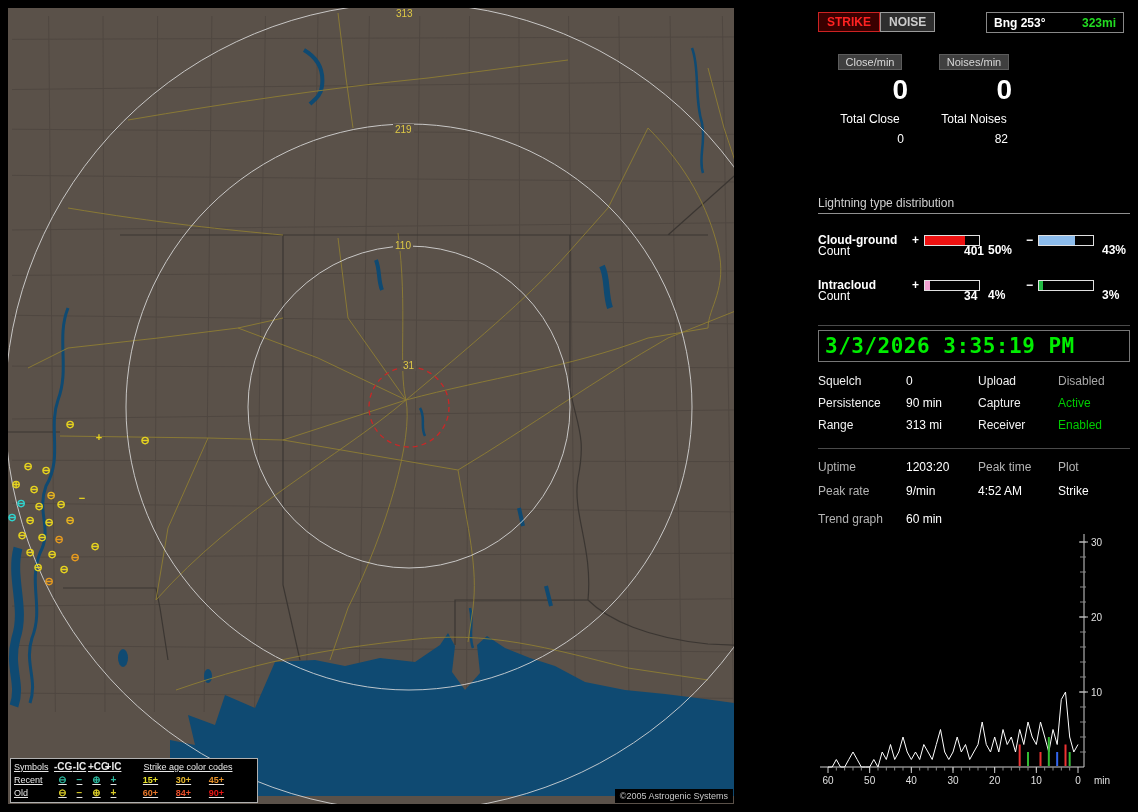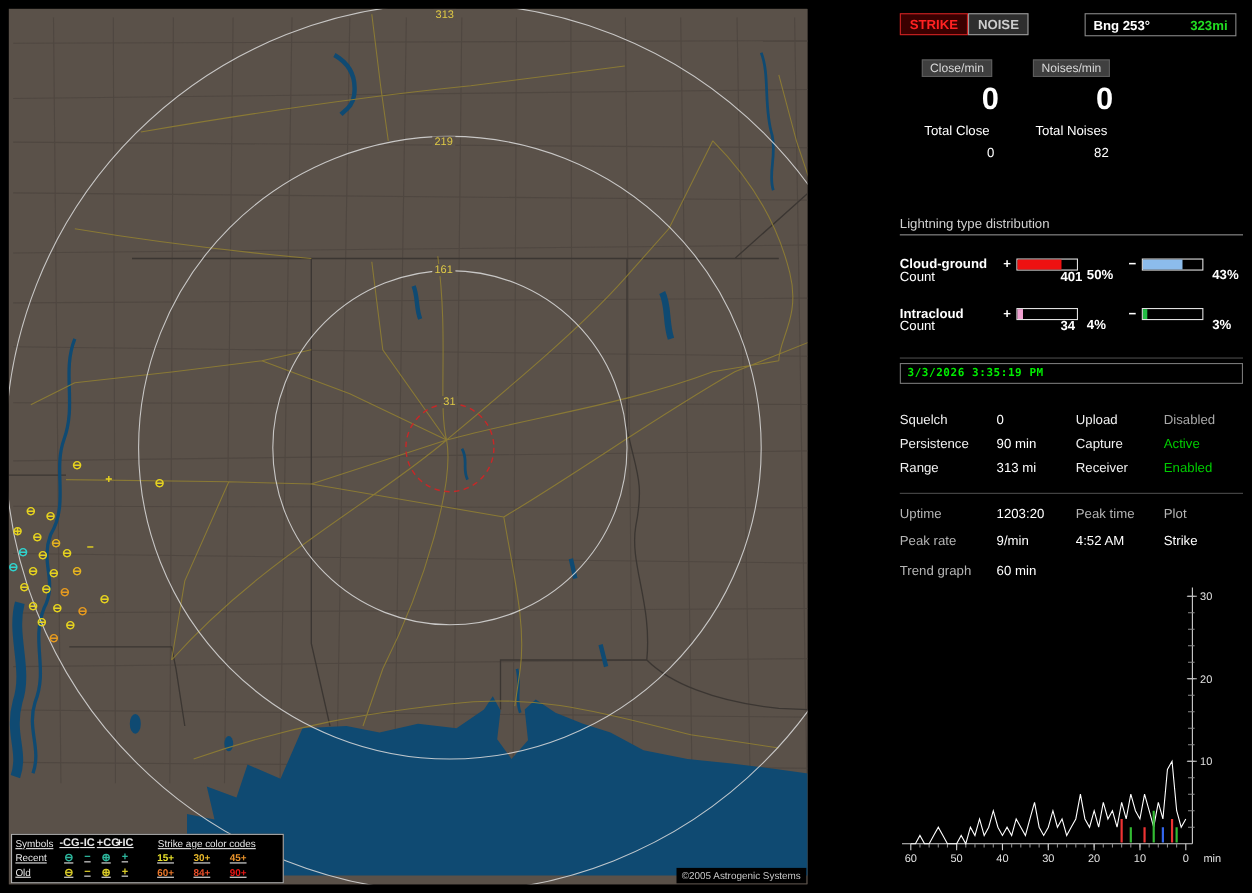--- a/index.html
+++ b/index.html
@@ -41,21 +41,21 @@
   .dist-grid{display:grid;grid-template-columns:94px 12px 60px 42px 12px 60px auto;align-items:center;height:18px;}
   .dist-grid.count{height:20px;margin-bottom:7px;gap:20px;}
   .d-label{font-weight:bold;}
   .dist-grid.count .d-label{font-weight:normal;}
   .d-sign{font-weight:bold;}
   .d-bar{width:54px;height:9px;border:1px solid #e0e0e0;background:#000;display:block;}
   .d-fill{display:block;height:100%;}
   .d-pct{font-weight:bold;padding-left:4px;margin-top:20px;}
   .d-cnt{font-weight:bold;}
 
-  .time-box{position:absolute;top:322px;left:0;width:100%;box-sizing:border-box;border:1px solid #777;padding:3px 6px;color:#00ee00;font-weight:bold;font-size:10px;font-family:"DejaVu Sans Mono",monospace;letter-spacing:0.5px;}
+  .time-box{position:absolute;top:322px;left:0;width:100%;box-sizing:border-box;border:1px solid #777;padding:3px 6px;color:#00ee00;font-weight:bold;font-size:21px;font-family:"DejaVu Sans Mono",monospace;letter-spacing:0.5px;}
 
   .status-grid{position:absolute;top:366px;left:0;width:100%;display:grid;grid-template-columns:88px 72px 80px auto;row-gap:8px;}
   .uptime-grid{position:absolute;top:452px;left:0;width:100%;display:grid;grid-template-columns:88px 72px 80px auto;row-gap:10px;}
   .sep{position:absolute;top:440px;left:0;width:100%;border-top:1px solid #4a4a4a;}
   .lbl{color:#f0f0f0;} .val{color:#fff;} .dim{color:#b4b4b4;}
 
   .trend-row{position:absolute;top:504px;left:0;}
   .trend-row .dim{display:inline-block;width:88px;}
   #trend-svg{position:absolute;top:524px;left:0;}
 </style>
@@ -119,21 +119,21 @@
         <circle cx="401" cy="399" r="161"></circle>
         <circle cx="401" cy="399" r="283"></circle>
         <circle cx="401" cy="399" r="404"></circle>
       </g>
       <circle cx="401" cy="399" r="40" fill="none" stroke="#c62828" stroke-width="1.3" stroke-dasharray="5,4"></circle>
     </svg>
 
     <div id="ring-labels">
         <span class="ring-label" style="left: 386px; top: 0px;">313</span>
         <span class="ring-label" style="left: 385px; top: 116px;">219</span>
-        <span class="ring-label" style="left: 385px; top: 232px;">161</span>
+        <span class="ring-label" style="left: 385px; top: 232px;">110</span>
         <span class="ring-label" style="left: 393px; top: 352px;">31</span>
       </div>
     <div id="strikes">
         <span class="strike-sym" style="left: 62px; top: 416px; color: rgb(230, 211, 31);">⊖</span>
         <span class="strike-sym" style="left: 91px; top: 429px; color: rgb(230, 211, 31);">+</span>
         <span class="strike-sym" style="left: 137px; top: 432px; color: rgb(230, 211, 31);">⊖</span>
         <span class="strike-sym" style="left: 20px; top: 458px; color: rgb(230, 211, 31);">⊖</span>
         <span class="strike-sym" style="left: 38px; top: 462px; color: rgb(230, 211, 31);">⊖</span>
         <span class="strike-sym" style="left: 8px; top: 476px; color: rgb(230, 211, 31);">⊕</span>
         <span class="strike-sym" style="left: 26px; top: 481px; color: rgb(230, 211, 31);">⊖</span>

